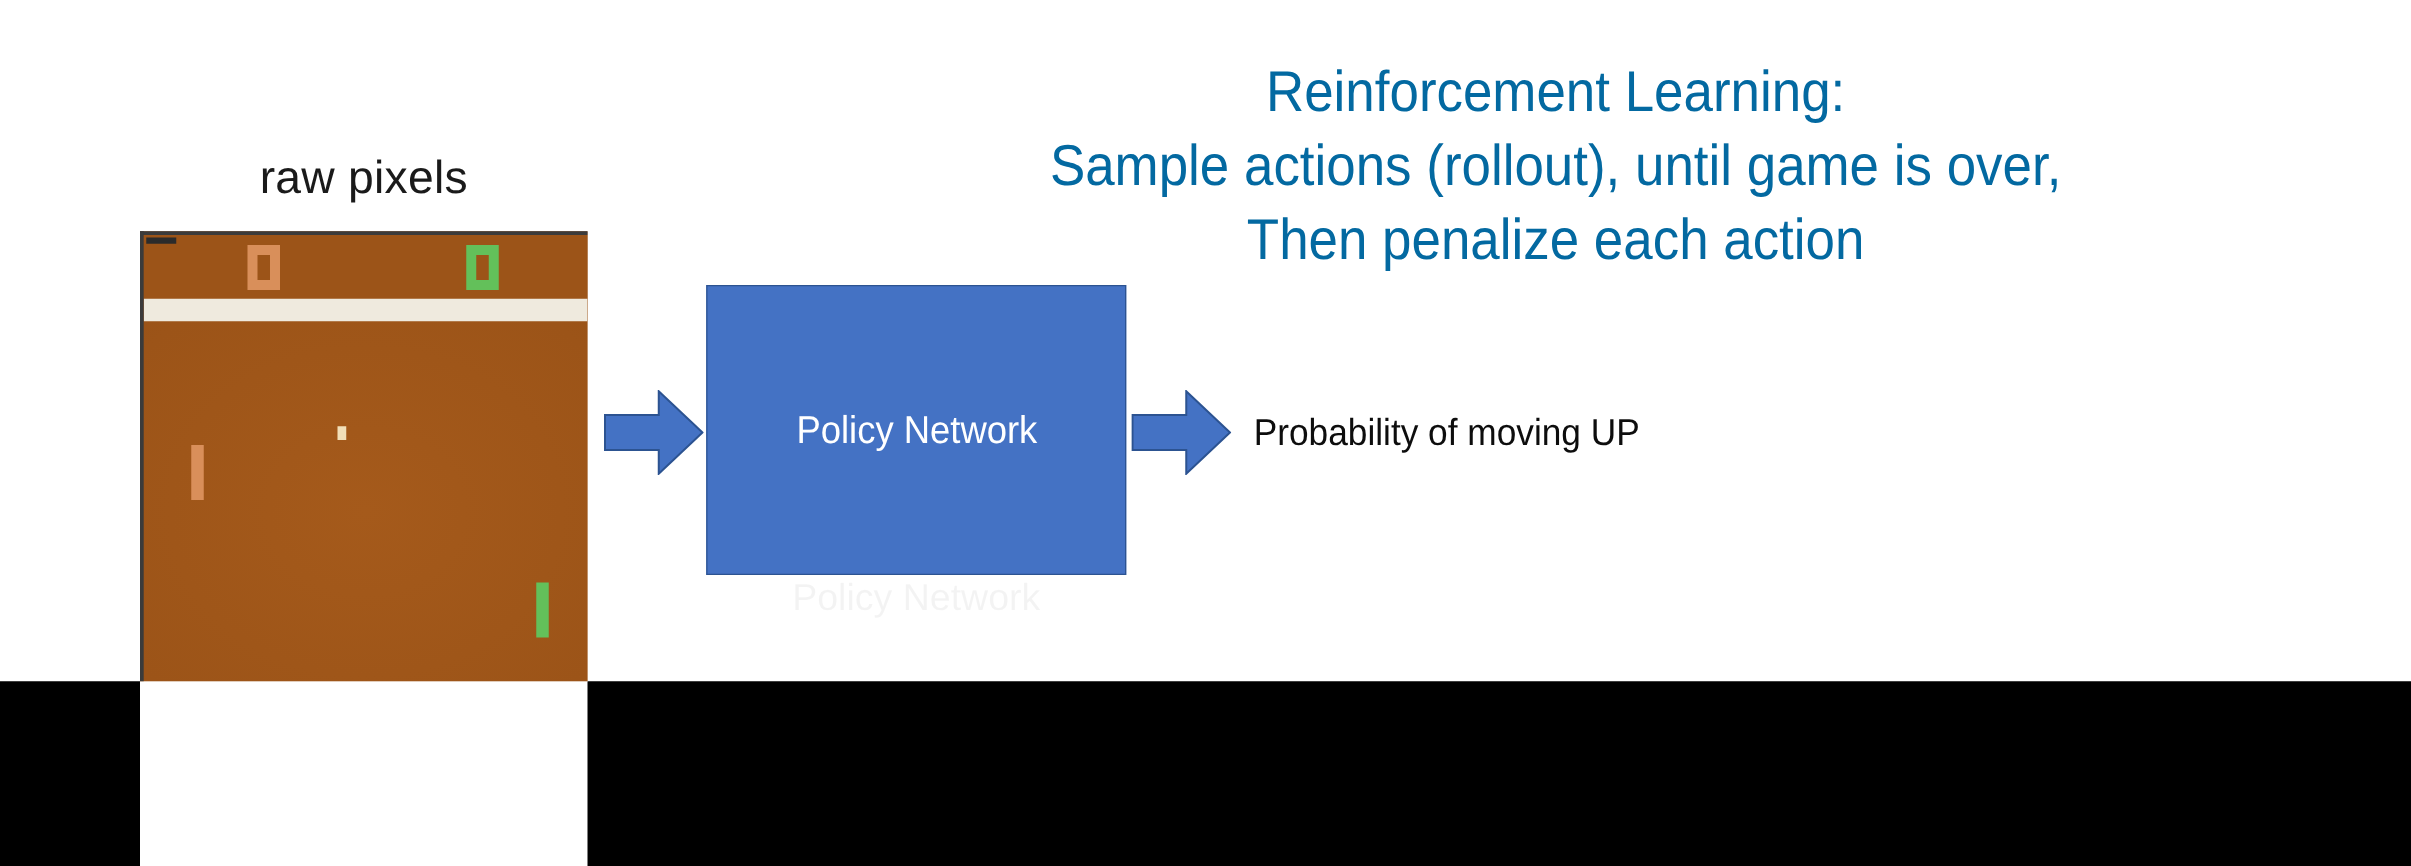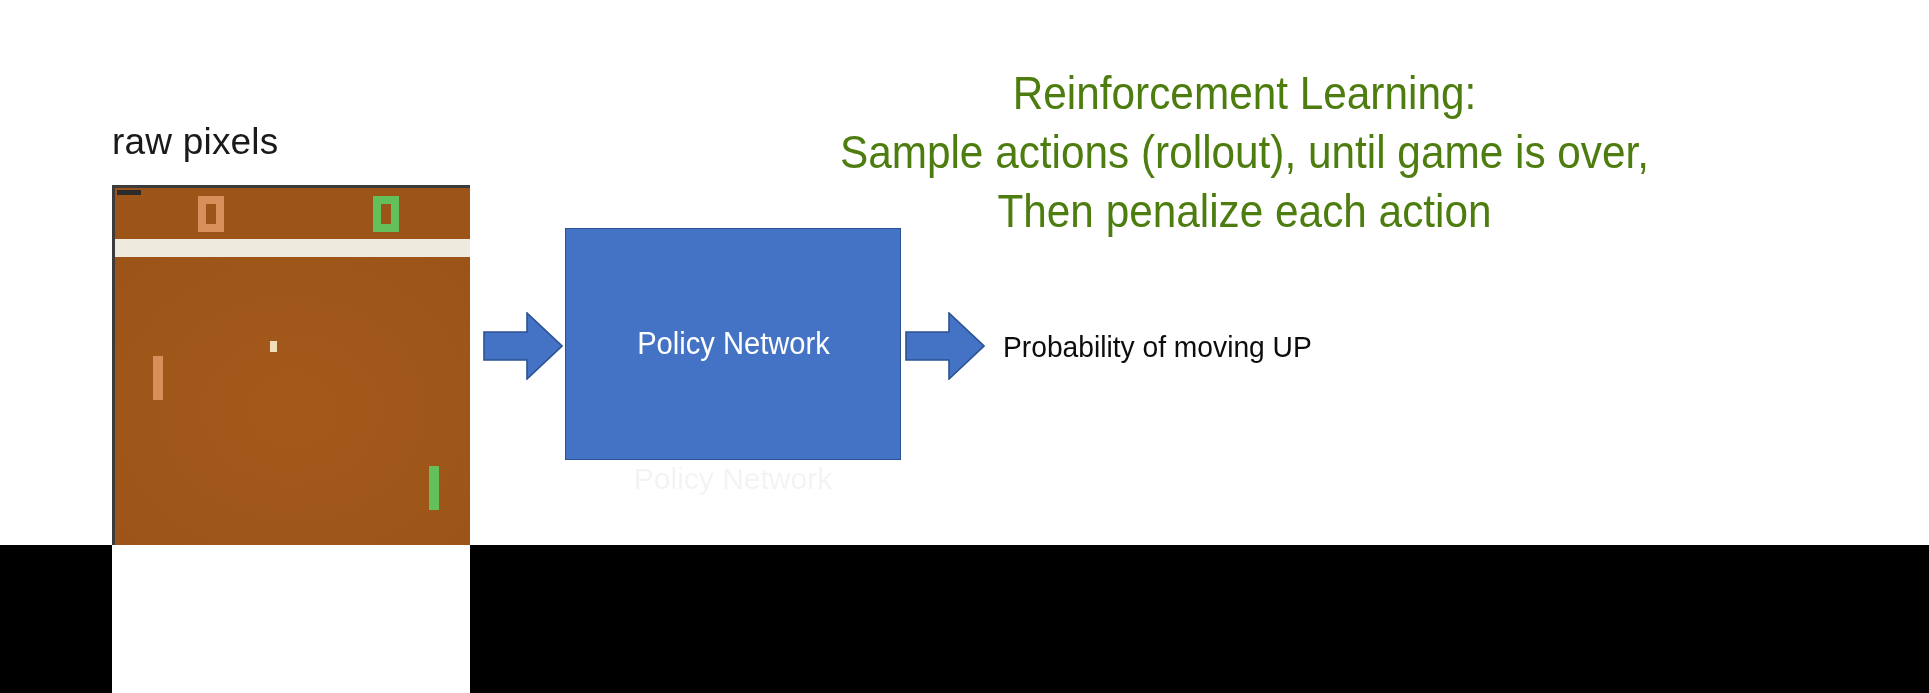--- a/index.html
+++ b/index.html
@@ -27,21 +27,21 @@
   }
   #bar-left  { left: 0;    top: 545px; width: 112px;  height: 148px; }
   #bar-right { left: 470px;top: 545px; width: 1459px; height: 148px; }
 
   
   #raw-pixels-label {
     position: absolute;
     left: 112px;
     top: 120px;
     width: 358px;
-    text-align: left;
+    text-align: center;
     font-family: "Liberation Sans", sans-serif;
     font-size: 37px;
     line-height: 44px;
     color: #1a1a1a;
     letter-spacing: .2px;
     white-space: nowrap;
   }
 
   
   #pong-frame {
@@ -136,24 +136,24 @@
     top: 2px;
     width: 24px;
     height: 5px;
     background: #2b2b2b;
   }
 
   
   #headline {
     position: absolute;
     left: 560px;
-    top: 64px;
+    top: 44px;
     width: 1369px;
     text-align: center;
-    color: #4d7c0f;
+    color: #0369a1;
   }
   #headline .hl-line {
     display: block;
     font-family: "Liberation Sans Narrow", "Liberation Sans", sans-serif;
     font-stretch: condensed;
     font-size: 46px;
     line-height: 59px;
     white-space: nowrap;
     transform: scaleX(0.92);
   }

